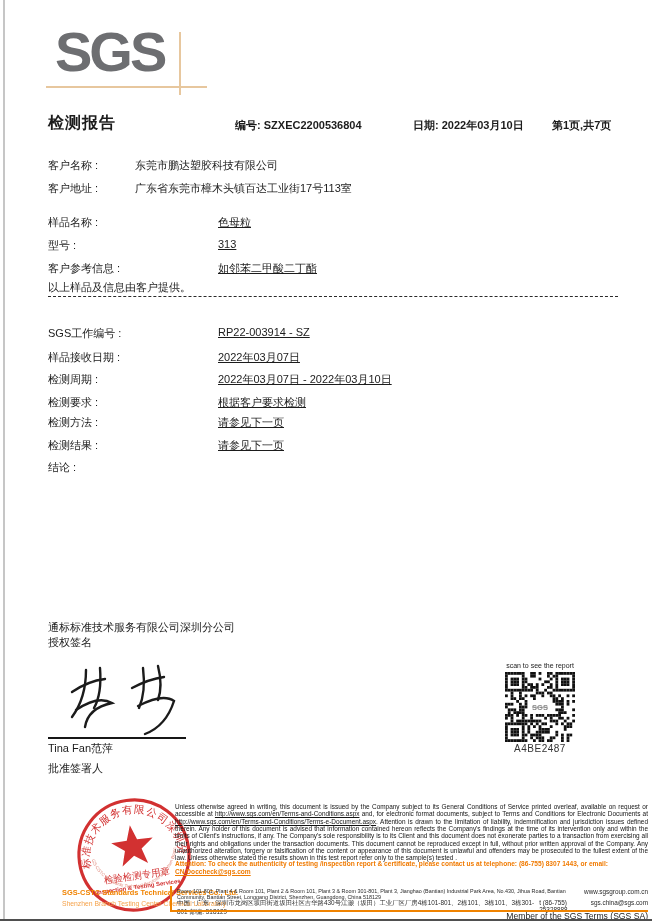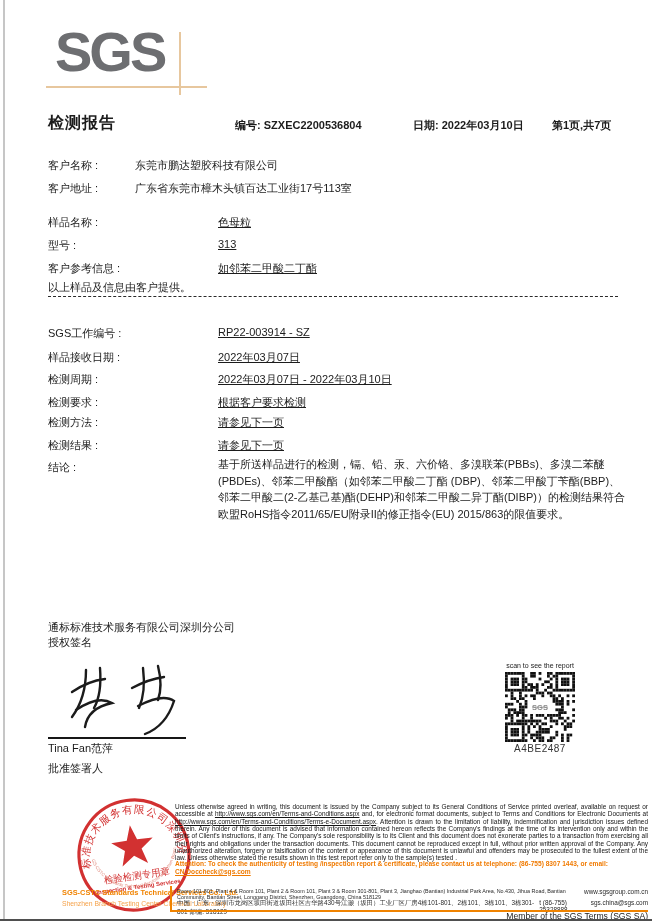--- a/index.html
+++ b/index.html
@@ -95,21 +95,20 @@
   <div class="v218" style="top:350px">2022年03月07日</div>
   <div class="lbl" style="top:372px">检测周期 :</div>
   <div class="v218" style="top:372px">2022年03月07日 - 2022年03月10日</div>
   <div class="lbl" style="top:395px">检测要求 :</div>
   <div class="v218" style="top:395px">根据客户要求检测</div>
   <div class="lbl" style="top:415px">检测方法 :</div>
   <div class="v218" style="top:415px">请参见下一页</div>
   <div class="lbl" style="top:438px">检测结果 :</div>
   <div class="v218" style="top:438px">请参见下一页</div>
   <div class="lbl" style="top:460px">结论 :</div>
-  <div class="conclusion">基于所送样品进行的检测，镉、铅、汞、六价铬、多溴联苯(PBBs)、多溴二苯醚(PBDEs)、邻苯二甲酸酯（如邻苯二甲酸二丁酯 (DBP)、邻苯二甲酸丁苄酯(BBP)、邻苯二甲酸二(2-乙基己基)酯(DEHP)和邻苯二甲酸二异丁酯(DIBP)）的检测结果符合欧盟RoHS指令2011/65/EU附录II的修正指令(EU) 2015/863的限值要求。</div>
 
   <div class="lbl" style="top:620px">通标标准技术服务有限公司深圳分公司</div>
   <div class="lbl" style="top:635px">授权签名</div>
   <svg class="abs" style="left:58px;top:658px" width="160" height="78" viewBox="0 0 160 78">
     <g fill="none" stroke="#1b1b1b" stroke-width="2.4" stroke-linecap="round">
       <path d="M14,34 q16,-11 33,-13"></path>
       <path d="M28,12 q0,28 -14,47"></path>
       <path d="M42,10 q2,26 -6,40"></path>
       <path d="M18,52 q22,-15 36,-7 q-24,5 -27,24"></path>
       <path d="M74,30 q17,-9 32,-11"></path>

